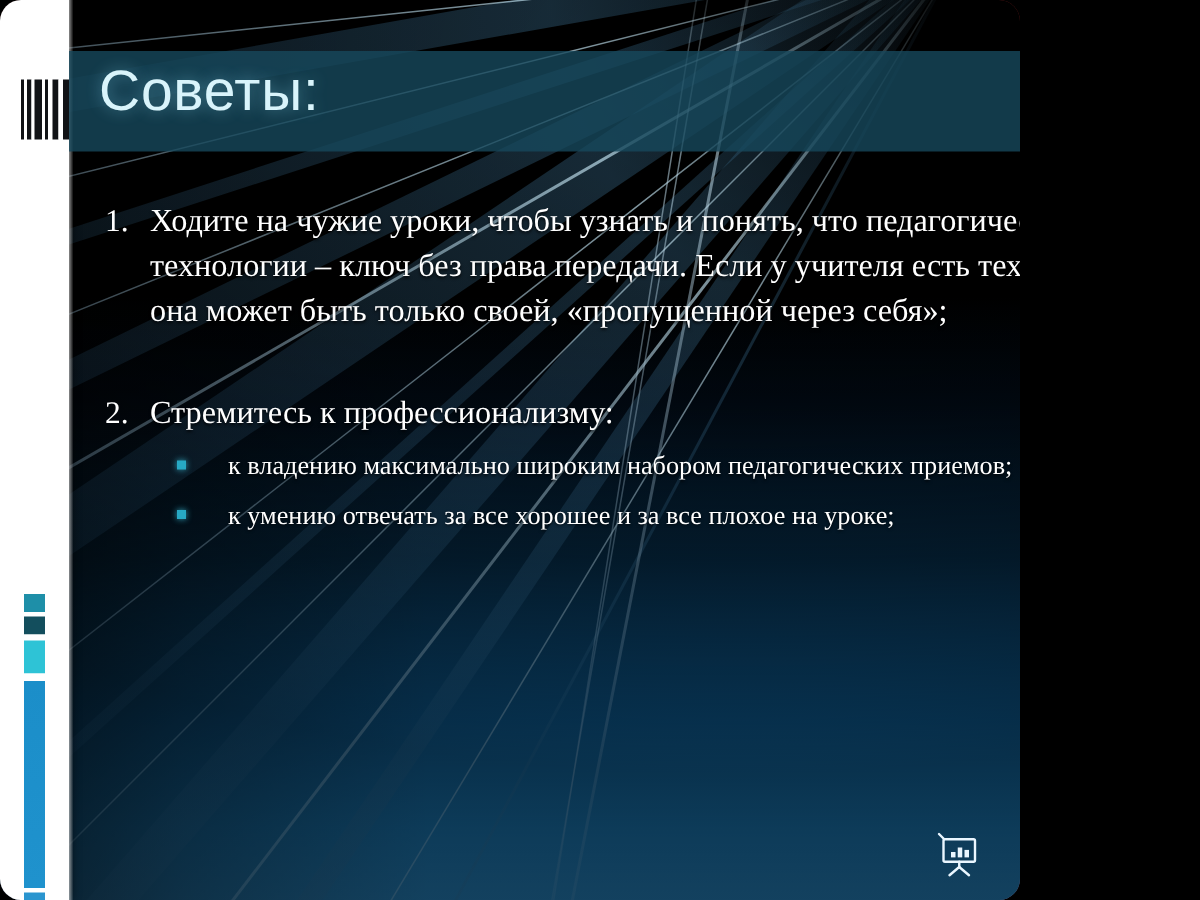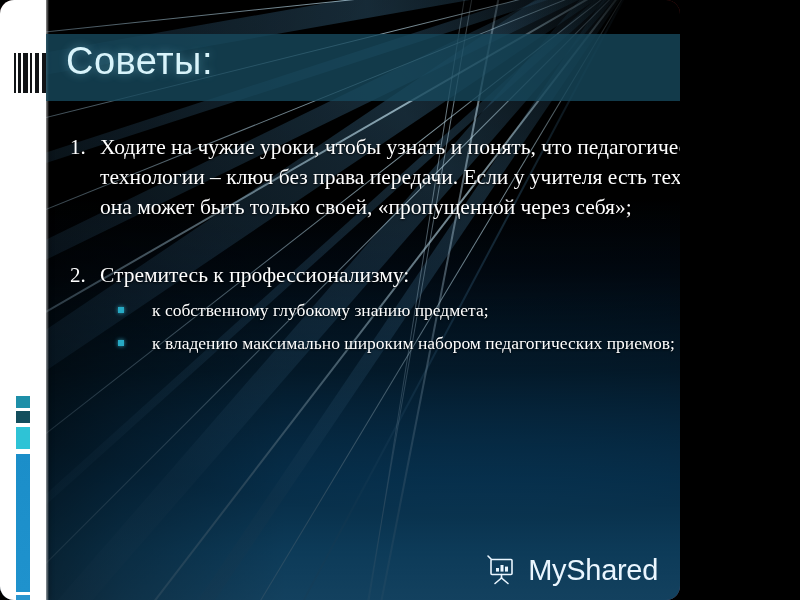--- a/index.html
+++ b/index.html
@@ -360,41 +360,40 @@
     </div>
 
     <div class="numbered item-2">
       <div class="num">2.</div>
       <div class="num-body">Стремитесь к профессионализму:</div>
     </div>
 
     <div class="sublist">
       <div class="subitem">
         <span class="sub-bullet"></span>
-        <span class="sub-text">к собственному глубокому знанию предмета;</span>
+        <span class="sub-text">к владению максимально широким набором педагогических приемов;</span>
       </div>
       <div class="subitem">
         <span class="sub-bullet"></span>
-        <span class="sub-text">к владению максимально широким набором педагогических приемов;</span>
+        <span class="sub-text">к умению отвечать за все хорошее и за все плохое на уроке;</span>
       </div>
     </div>
 
   </div>
 
   <div class="watermark">
     <svg class="wm-icon" viewBox="0 0 34 32">
       <g fill="none" stroke="#eaf6ff" stroke-width="1.6" stroke-linecap="round" stroke-linejoin="round">
         <rect x="5" y="5.5" width="21" height="15" rx="1"></rect>
         <path d="M5.5 5.5 L2 2"></path>
         <path d="M15.5 20.5 L15.5 24"></path>
         <path d="M15.5 24 L9 29.5"></path>
         <path d="M15.5 24 L22 29.5"></path>
       </g>
       <g fill="#eaf6ff">
         <rect x="10" y="14" width="3" height="3.6"></rect>
         <rect x="14.5" y="11" width="3" height="6.6"></rect>
         <rect x="19" y="12.6" width="3" height="5"></rect>
       </g>
     </svg>
-    <span class="wm-text">MyShared</span>
   </div>
 
 </div>
 
 </body></html>

